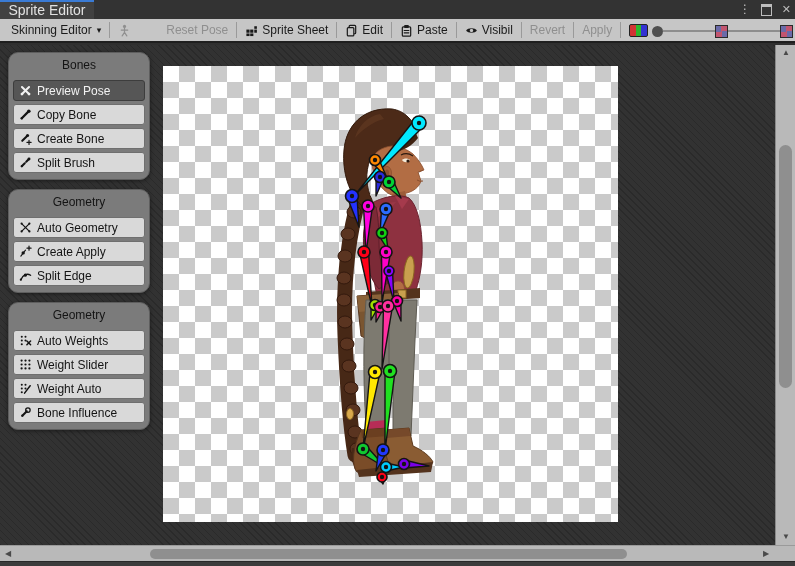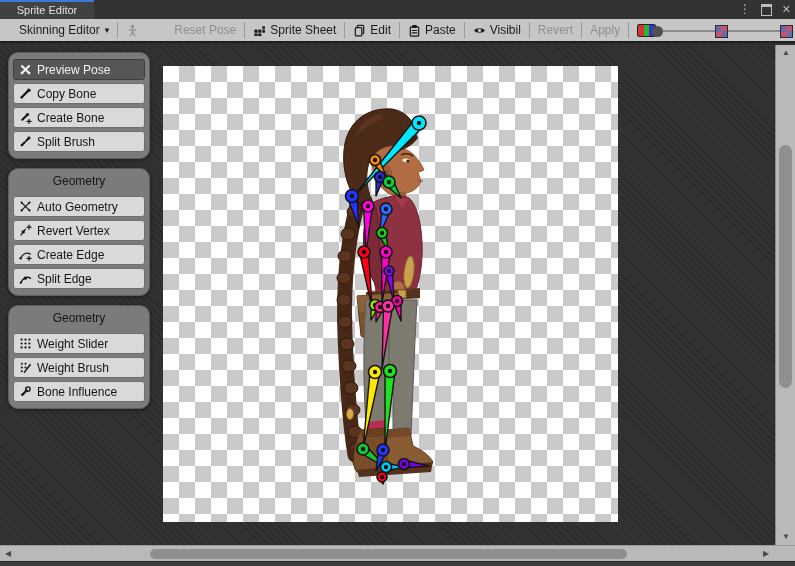--- a/index.html
+++ b/index.html
@@ -6,28 +6,28 @@
   body{
     width:795px;height:566px;position:relative;overflow:hidden;
     background:#2f2f2f;
     font-family:"Liberation Sans", sans-serif;
     -webkit-font-smoothing:antialiased;
     user-select:none;
   }
   
   .tabbar{position:absolute;left:0;top:0;width:795px;height:19px;background:#333333;border-bottom:1px solid #232323;}
   .tab{position:absolute;left:0;top:0;height:17px;min-width:78px;padding:0 8px;background:#414141;
-       border-top:2px solid var(--tab-accent,#3a7bd5);color:#e2e2e2;font-size:11px;line-height:17px;text-align:center;}
+       border-top:2px solid var(--tab-accent,#3a7bd5);color:#e2e2e2;font-size:14px;line-height:17px;text-align:center;}
   .win-controls{position:absolute;right:4px;top:0;height:19px;display:flex;align-items:center;gap:10px;color:#bdbdbd;}
   .kebab{font-size:12px;line-height:19px;}
   .maxbox{display:inline-block;width:9px;height:8px;border:1.5px solid #bdbdbd;border-top-width:3px;}
   .closex{font-size:11px;line-height:19px;}
   
   .toolbar{position:absolute;left:0;top:19px;width:795px;height:24px;background:var(--toolbar-bg,#c6c6c6);
-           border-bottom:2px solid #1f1f1f;display:flex;align-items:center;padding-left:12px;box-sizing:border-box;font-size:12px;color:#1a1a1a;}
+           border-bottom:2px solid #1f1f1f;display:flex;align-items:center;padding-left:4px;box-sizing:border-box;font-size:12px;color:#1a1a1a;}
   .titem{display:flex;align-items:center;gap:4px;padding:0 7px;height:100%;white-space:nowrap;cursor:default;}
   .titem.disabled{color:#8f8f8f;gap:35px;}
   .tsep{width:1px;height:16px;background:#9a9a9a;margin:0 1px;flex-shrink:0;}
   .caret{font-size:9px;margin-left:1px;}
   .bi{width:13px;height:13px;stroke:currentColor;fill:none;stroke-width:1.3;stroke-linecap:round;stroke-linejoin:round;flex-shrink:0;}
   .rgb-icon{display:inline-block;width:17px;height:11px;border:1px solid #222;border-radius:2px;
             background:linear-gradient(90deg,#d23333 0 33%,#2cb52c 33% 67%,#3333d2 67%);}
   .zoom-slider{position:absolute;left:652px;top:19px;width:141px;height:24px;display:flex;align-items:center;}
   .knob{width:11px;height:11px;border-radius:50%;background:#4f4f4f;flex-shrink:0;}
   .track{height:2px;background:#8d8d8d;flex-grow:1;}
@@ -283,20 +283,21 @@
           <circle cx="404" cy="464" r="2.2" fill="#141414"></circle>
           <path d="M378.5 477.5 L383 484 L385.5 476.5 Z" fill="#ff0018" stroke="#141414" stroke-width="1.4" stroke-linejoin="round"></path>
           <circle cx="382" cy="477" r="5.0" fill="#ff0018" stroke="#141414" stroke-width="1.6"></circle>
           <circle cx="382" cy="477" r="2.2" fill="#141414"></circle>
         </g>
     </svg>
   </div>
 
   <div class="sidepanels" id="sidepanels">
       <div class="panel">
+        <div class="panel-title">Bones</div>
         <div class="pbtn selected">
           <svg class="bi" viewBox="0 0 14 14">
             <path d="M3.2 10.8 L10.8 3.2 M3.2 3.2 L10.8 10.8" stroke-width="2.2"></path>
             <circle cx="3.2" cy="10.8" r="1.5" fill="currentColor" stroke="none"></circle>
             <circle cx="10.8" cy="10.8" r="1.5" fill="currentColor" stroke="none"></circle>
           </svg>
           <span>Preview Pose</span>
         </div>
         <div class="pbtn">
           <svg class="bi" viewBox="0 0 14 14">
@@ -334,41 +335,46 @@
             <circle cx="11.2" cy="11.2" r="1.2" fill="currentColor" stroke="none"></circle>
           </svg>
           <span>Auto Geometry</span>
         </div>
         <div class="pbtn">
           <svg class="bi" viewBox="0 0 14 14">
             <circle cx="4.5" cy="8.5" r="1.8" fill="currentColor" stroke="none"></circle>
             <path d="M2 12 L7 5.5" stroke-width="1.2"></path>
             <path d="M8.6 3.4 H13 M10.8 1.2 V5.6" stroke-width="1.3"></path>
           </svg>
-          <span>Revert Vertex</span>
-        </div>
-        <div class="pbtn">
-          <svg class="bi" viewBox="0 0 14 14">
-            <path d="M1.8 11 C4.5 5.5 8.5 4.5 12.2 6.5" stroke-width="1.4"></path>
-            <circle cx="1.8" cy="11" r="1.3" fill="currentColor" stroke="none"></circle>
-            <path d="M8.6 11.2 H13 M10.8 9 V13.4" stroke-width="1.3"></path>
-          </svg>
-          <span>Create Edge</span>
+          <span>Create Apply</span>
         </div>
         <div class="pbtn">
           <svg class="bi" viewBox="0 0 14 14">
             <path d="M2 11.5 C4.5 5.5 9 4.5 12.5 6.8" stroke-width="1.4"></path>
             <circle cx="6.8" cy="6.6" r="1.7" fill="currentColor" stroke="none"></circle>
             <circle cx="2" cy="11.5" r="1.2" fill="currentColor" stroke="none"></circle>
           </svg>
           <span>Split Edge</span>
         </div>
       </div>
       <div class="panel">
         <div class="panel-title">Geometry</div>
+        <div class="pbtn">
+          <svg class="bi" viewBox="0 0 14 14">
+            <g fill="currentColor" stroke="none">
+              <circle cx="3" cy="3" r="1.1"></circle>
+              <circle cx="7" cy="3" r="1.1"></circle>
+              <circle cx="3" cy="7" r="1.1"></circle>
+              <circle cx="7" cy="7" r="1.1"></circle>
+              <circle cx="3" cy="11" r="1.1"></circle>
+            </g>
+            <path d="M8.5 11.5 L12.5 7.5 M8.5 7.5 L12.5 11.5" stroke-width="1.6"></path>
+          </svg>
+          <span>Auto Weights</span>
+        </div>
         <div class="pbtn">
           <svg class="bi" viewBox="0 0 14 14">
             <g fill="currentColor" stroke="none">
               <circle cx="2.8" cy="2.8" r="1.2"></circle>
               <circle cx="7" cy="2.8" r="1.2"></circle>
               <circle cx="11.2" cy="2.8" r="1.2"></circle>
               <circle cx="2.8" cy="7" r="1.2"></circle>
               <circle cx="7" cy="7" r="1.2"></circle>
               <circle cx="11.2" cy="7" r="1.2"></circle>
               <circle cx="2.8" cy="11.2" r="1.2"></circle>
@@ -382,21 +388,21 @@
           <svg class="bi" viewBox="0 0 14 14">
             <g fill="currentColor" stroke="none">
               <circle cx="3" cy="3" r="1.1"></circle>
               <circle cx="3" cy="7" r="1.1"></circle>
               <circle cx="3" cy="11" r="1.1"></circle>
               <circle cx="7" cy="3" r="1.1"></circle>
               <circle cx="7" cy="7" r="1.1"></circle>
             </g>
             <path d="M6 12 L12 4" stroke-width="1.6"></path>
           </svg>
-          <span>Weight Brush</span>
+          <span>Weight Auto</span>
         </div>
         <div class="pbtn">
           <svg class="bi" viewBox="0 0 14 14">
             <path d="M3.6 10.4 L8.4 5.6" stroke-width="2.2"></path>
             <circle cx="9.6" cy="4.4" r="2.4" fill="none" stroke-width="1.4"></circle>
             <circle cx="3.6" cy="10.4" r="1.2" fill="currentColor" stroke="none"></circle>
           </svg>
           <span>Bone Influence</span>
         </div>
       </div>

